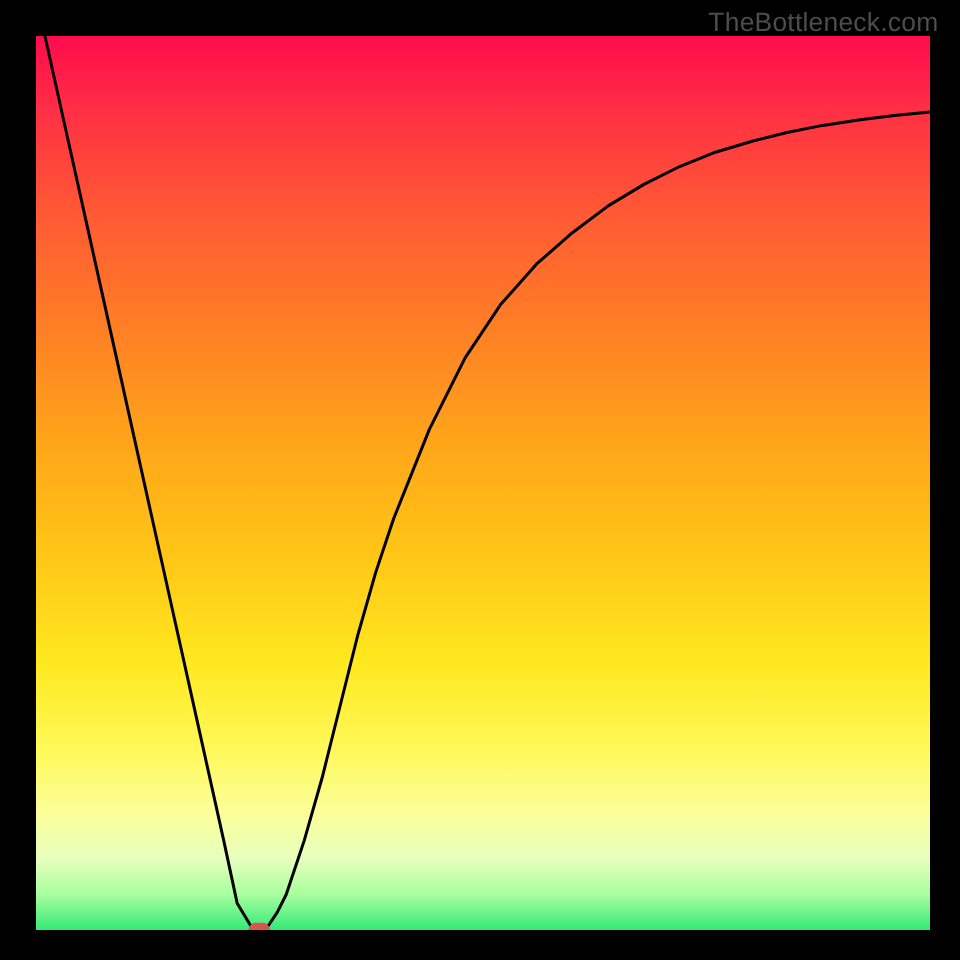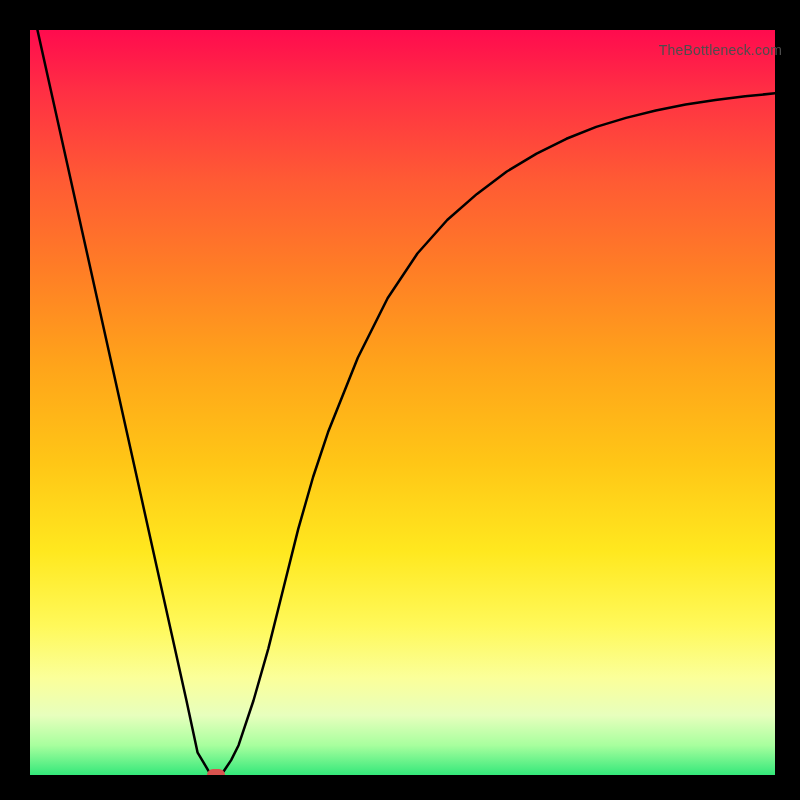--- a/index.html
+++ b/index.html
@@ -42,25 +42,24 @@
       #e7ffbd 92%,
       #a8ff9e 96%,
       #34e87a 100%
     );
   }
   .watermark {
     position: absolute;
     top: 6px;
     right: 18px;
     color: #4d4d4d;
-    font-size: 14px;
+    font-size: 22px;
     font-weight: 400;
     letter-spacing: 0.2px;
     user-select: none;
-    margin-top: 36px;
   }
   svg.curve {
     position: absolute;
     inset: 0;
   }
   .marker {
     position: absolute;
     width: 18px;
     height: 12px;
     border-radius: 6px;

